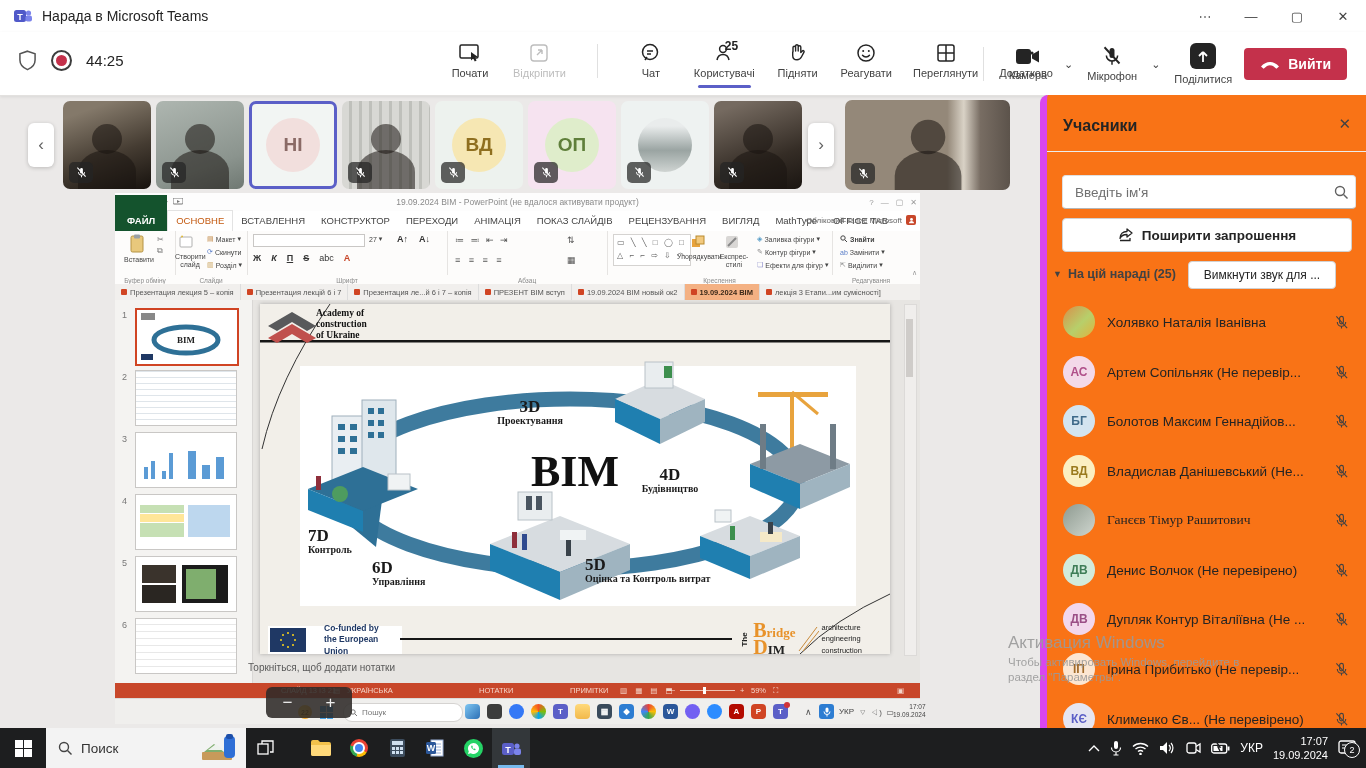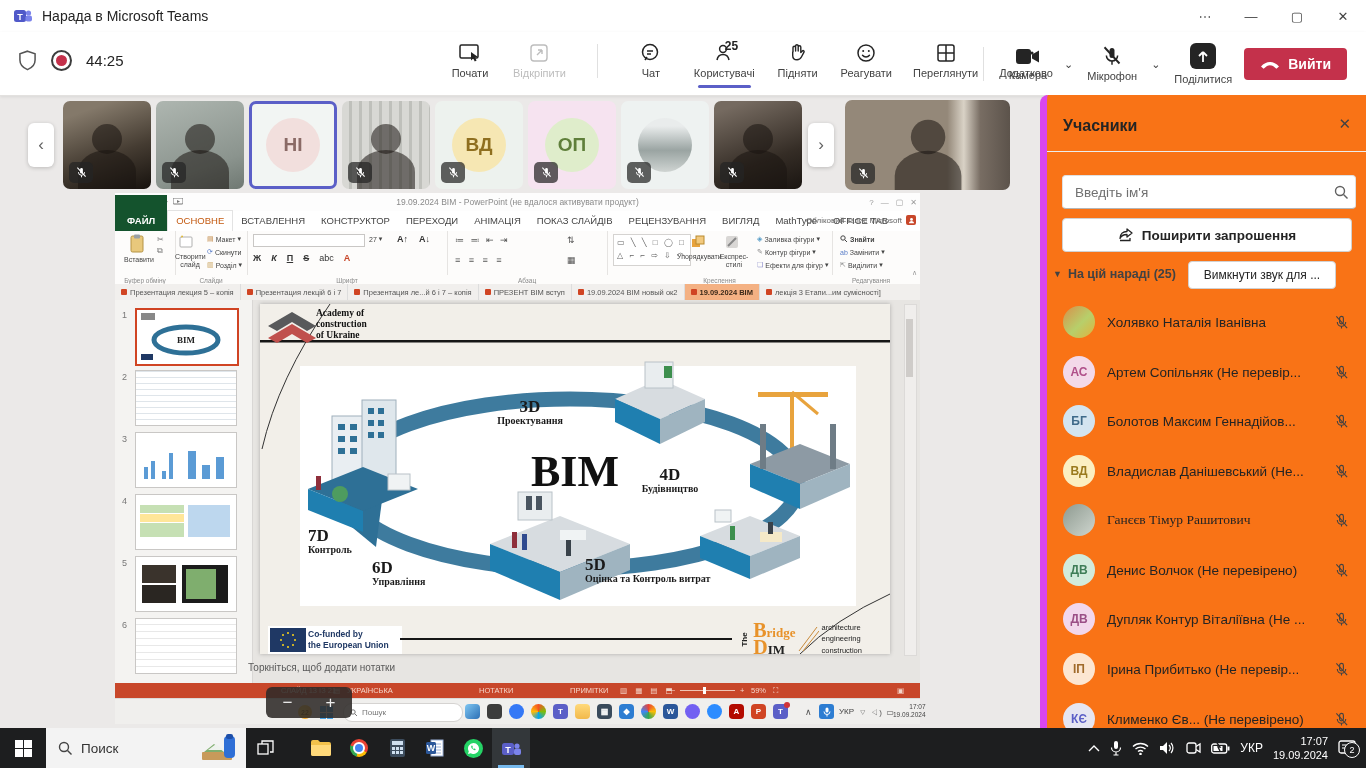--- a/index.html
+++ b/index.html
@@ -717,21 +717,21 @@
         </div>
         <div class="stage-lbl" style="left:112px;top:255px;width:120px;">
           <div class="stage-code">6D</div>
           <div class="stage-name">Управління</div>
         </div>
         <div class="stage-lbl" style="left:48px;top:193px;width:100px;margin-top:30px;">
           <div class="stage-code">7D</div>
           <div class="stage-name">Контроль</div>
         </div>
 
-        <div class="abs" style="left:8px;top:322px;width:130px;height:26px;background:#fff;display:flex;align-items:center;gap:2px;padding:1px 2px;">
+        <div class="abs" style="left:8px;top:322px;width:130px;height:26px;background:#fff;display:flex;align-items:center;gap:18px;padding:1px 2px;">
           <span>
               <svg width="36" height="24" viewBox="0 0 36 24">
                 <rect width="36" height="24" fill="#1f3864"></rect>
                 <g fill="#ffd617">
                   <circle cx="18" cy="5" r="1"></circle>
                   <circle cx="18" cy="19" r="1"></circle>
                   <circle cx="11" cy="12" r="1"></circle>
                   <circle cx="25" cy="12" r="1"></circle>
                   <circle cx="13" cy="7" r="1"></circle>
                   <circle cx="23" cy="7" r="1"></circle>
@@ -832,20 +832,25 @@
         <div>19.09.2024</div>
       </div>
     </div>
   </div>
 
   <div class="zoomctl">
     <span>−</span>
     <span>+</span>
   </div>
 
+  <div class="watermark">
+    <div class="wm1">Активация Windows</div>
+    <div class="wm2">Чтобы активировать Windows, перейдите в</div>
+    <div class="wm2">раздел "Параметры".</div>
+  </div>
 
   <div class="sidebar">
     <div class="sb-title">Учасники</div>
     <div class="sb-close">✕</div>
     <div class="abs" style="left:0;top:56px;width:326px;height:1px;background:#ececec;"></div>
 
     <div class="sb-search">
       <input type="text" placeholder="Введіть ім'я" style="">
       <span>
           <svg width="15" height="15" viewBox="0 0 15 15">

